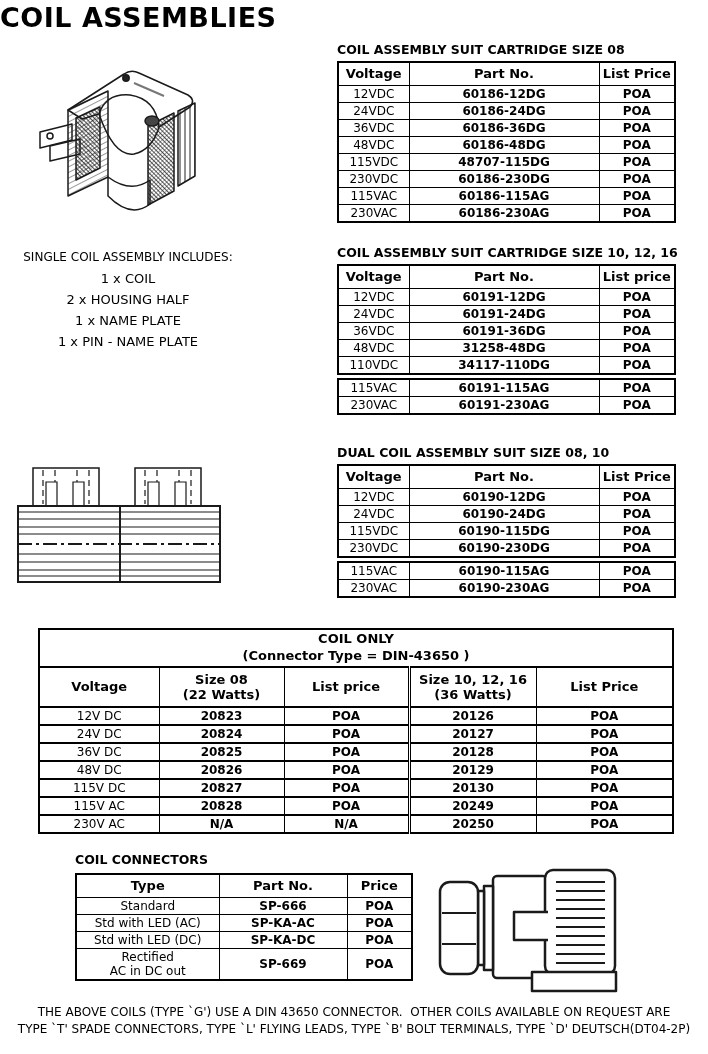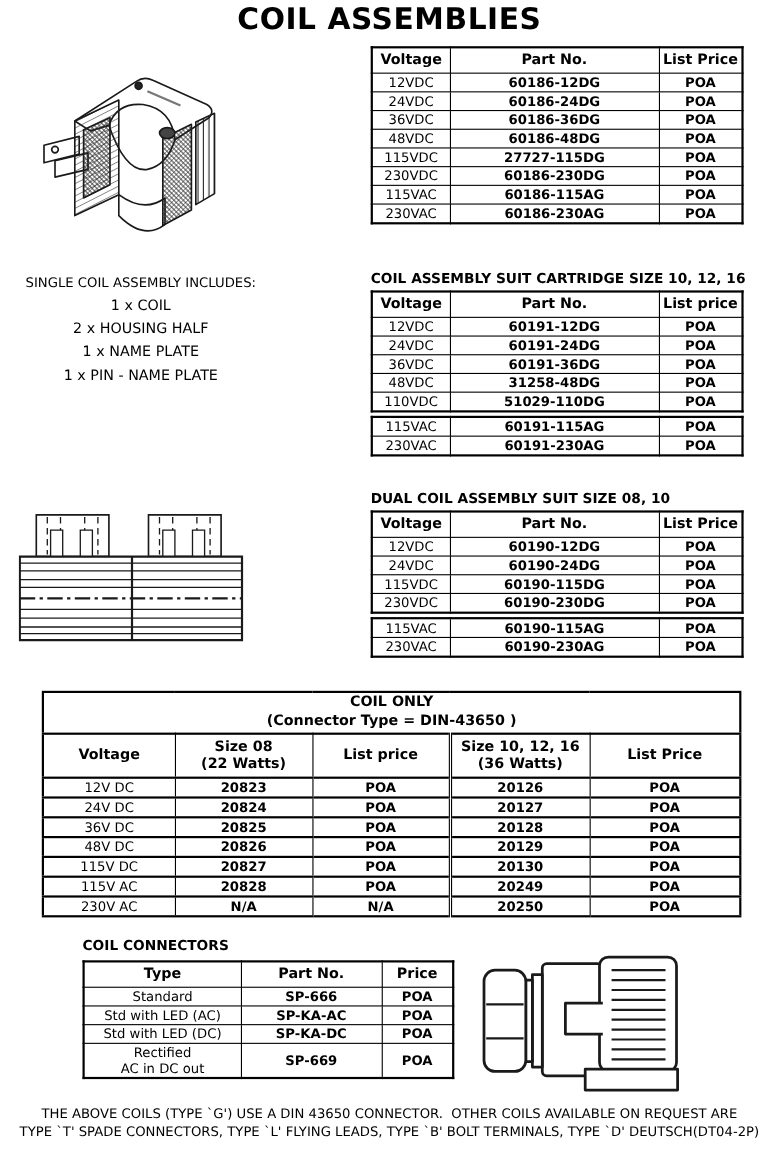--- a/index.html
+++ b/index.html
@@ -7,21 +7,21 @@
   body {
     width: 708px; height: 1054px;
     background: #ffffff; color: #000;
     font-family: "DejaVu Sans", "Liberation Sans", sans-serif;
     position: relative; overflow: hidden;
   }
   .abs { position: absolute; }
 
   .page-title {
     top: 2px; left: 0; width: 100%;
-    text-align: center; font-size: 27px; font-weight: bold; letter-spacing: .5px;
+    font-size: 27px; font-weight: bold; letter-spacing: .5px;
   }
 
   .tbl-title { font-weight: bold; font-size: 12.5px; margin-bottom: 4px; white-space: nowrap; }
 
   table { border-collapse: collapse; table-layout: fixed; }
   th, td {
     border: 1px solid #000; text-align: center; vertical-align: middle;
     padding: 1px 2px; white-space: pre-line; overflow: hidden;
   }
   th { font-size: 13px; font-weight: bold; height: 23px; }
@@ -92,20 +92,21 @@
 
       <polygon points="140,47 157,39 157,112 140,122" fill="url(#stripeA)"></polygon>
 
       <circle cx="88" cy="14" r="3.2" fill="#222"></circle>
       <line x1="96" y1="19" x2="126" y2="32" stroke="#777" stroke-width="2"></line>
     </g>
   </svg>
 </div>
 
 <div class="abs" style="left:337px; top:42px; width:339px;">
+  <div class="tbl-title">COIL ASSEMBLY SUIT CARTRIDGE SIZE 08</div>
   <table class="spec" style="width:337px;">
     <colgroup>
         <col style="width:71px">
         <col style="width:190px">
         <col style="width:76px">
       </colgroup>
     <thead>
         <tr>
           <th>Voltage</th>
           <th>Part No.</th>
@@ -128,21 +129,21 @@
           <td>60186-36DG</td>
           <td>POA</td>
         </tr>
         <tr>
           <td>48VDC</td>
           <td>60186-48DG</td>
           <td>POA</td>
         </tr>
         <tr>
           <td>115VDC</td>
-          <td>27727-115DG</td>
+          <td>48707-115DG</td>
           <td>POA</td>
         </tr>
         <tr>
           <td>230VDC</td>
           <td>60186-230DG</td>
           <td>POA</td>
         </tr>
         <tr>
           <td>115VAC</td>
           <td>60186-115AG</td>
@@ -198,21 +199,21 @@
           <td>60191-36DG</td>
           <td>POA</td>
         </tr>
         <tr>
           <td>48VDC</td>
           <td>31258-48DG</td>
           <td>POA</td>
         </tr>
         <tr>
           <td>110VDC</td>
-          <td>51029-110DG</td>
+          <td>34117-110DG</td>
           <td>POA</td>
         </tr>
       </tbody>
   </table>
   <table class="spec sec-gap" style="width:337px;">
     <colgroup>
         <col style="width:71px">
         <col style="width:190px">
         <col style="width:76px">
       </colgroup>

